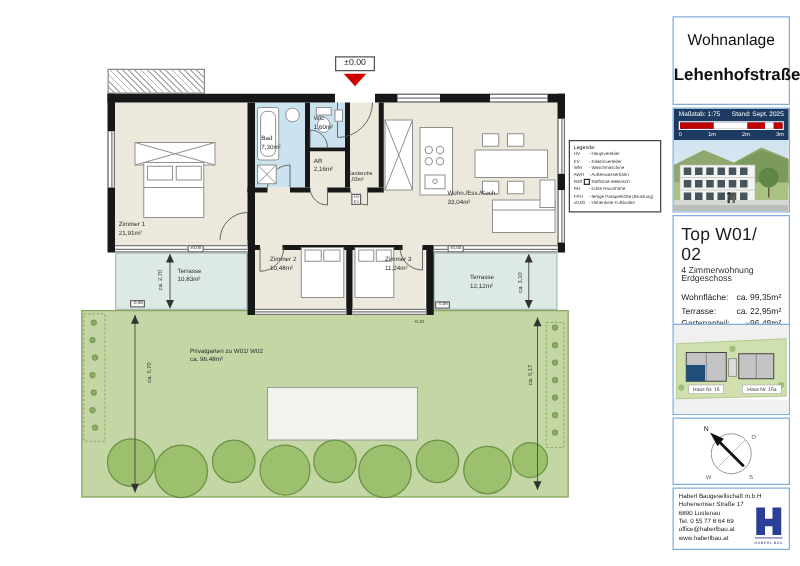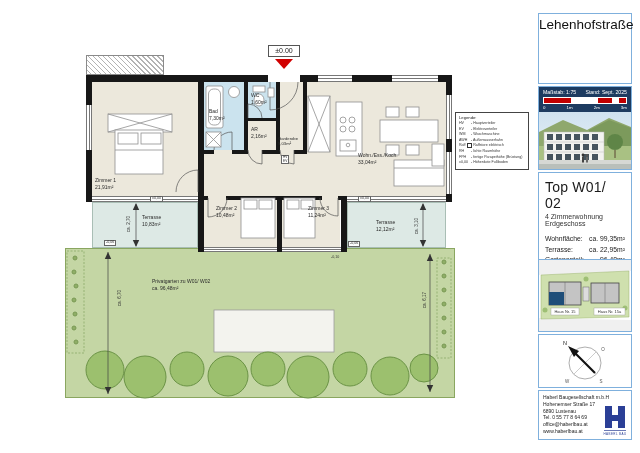--- a/index.html
+++ b/index.html
@@ -28,21 +28,21 @@
               font-size:7px;line-height:10px;text-align:center;color:#1a1a1a}
   .legend{position:absolute;box-sizing:border-box;border:1px solid #444;background:#fff;padding:2px 3px}
   .lg-title{font-size:4.2px;margin-bottom:1px;color:#222}
   .lg-row{display:flex;font-size:3.6px;line-height:1.55;color:#333}
   .lg-abbr{width:12px;white-space:nowrap}
   .lg-desc{flex:1;white-space:nowrap}
   .raff-ic{display:inline-block;width:3px;height:3px;border:0.5px solid #333;margin-left:1px;vertical-align:middle}
   .sidebox{position:absolute;left:538px;width:94px;box-sizing:border-box;background:#fff;border:1px solid #7fb0dd}
   .tb{text-align:center;color:#111}
   .tb .l1{font-size:12.5px;margin-top:11px}
-  .tb .l2{font-size:13.5px;font-weight:normal;margin-top:3px}
+  .tb .l2{font-size:13.5px;font-weight:bold;margin-top:13px}
   .tb .l3{font-size:12px;margin-top:3px}
   .navy{background:#1d3b60;color:#fff;padding:2px 4px 2px}
   .navy .row1{display:flex;justify-content:space-between;font-size:5.2px}
   .sbar{display:flex;height:5px;border:1px solid #fff;margin:2px 0 1px;box-sizing:content-box}
   .sbar div{height:100%}
   .ticks{display:flex;justify-content:space-between;font-size:4.4px}
   .unit{padding:6px 6px 0}
   .unit .t{font-size:14px;color:#1a1a1a;letter-spacing:.2px}
   .unit .s{font-size:7px;color:#333;margin-top:2px}
   .unit .rows{margin-top:7px}
@@ -315,20 +315,21 @@
           <span class="lg-desc">- fertige Parapethöhe (Brüstung)</span>
         </div>
       <div class="lg-row">
           <span class="lg-abbr">±0,00</span>
           <span class="lg-desc">- Höhenkote Fußboden</span>
         </div>
     </div>
   </div>
 
   <div class="sidebox tb" style="top:13px;height:71px">
+    <div class="l1">Wohnanlage</div>
     <div class="l2">Lehenhofstraße</div>
   </div>
 
   <div class="sidebox" style="top:86px;height:84px;overflow:hidden">
     <div class="navy">
       <div class="row1">
         <span>Maßstab: 1:75</span>
         <span>Stand: Sept. 2025</span>
       </div>
       <div class="sbar">

